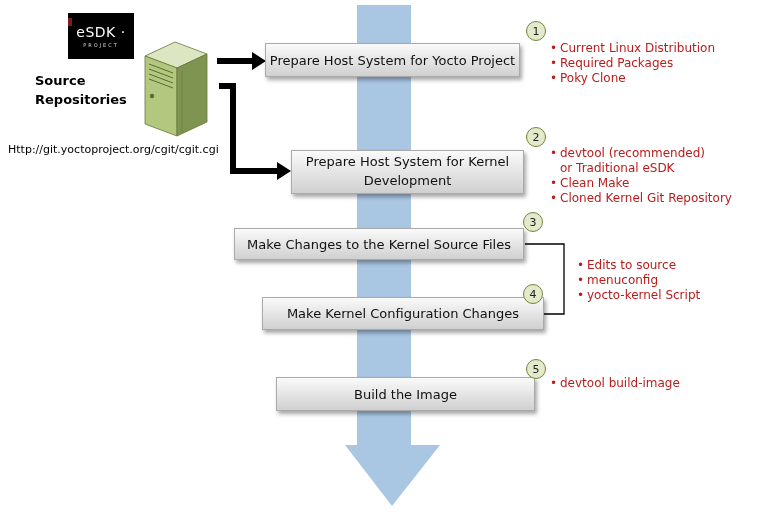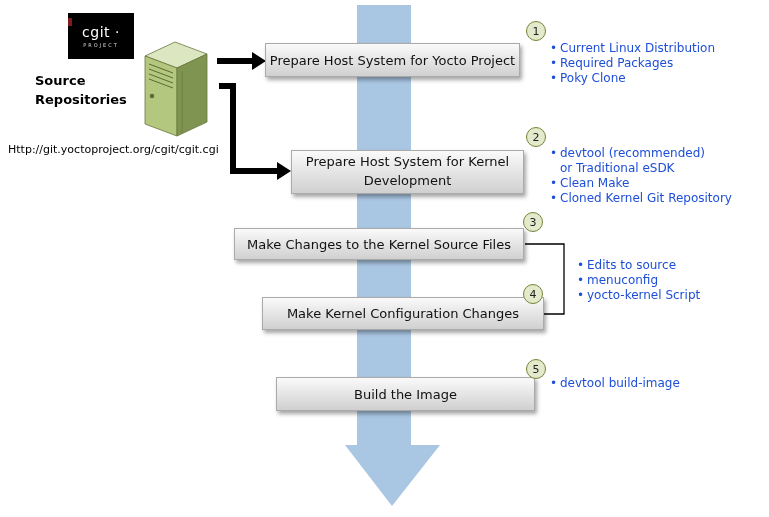--- a/index.html
+++ b/index.html
@@ -38,21 +38,21 @@
   .badge { position:absolute; width:20px; height:20px; border-radius:50%; background:#e2eacb;
            border:1.3px solid #75843c; font-size:11px; color:#222; display:flex; align-items:center;
            justify-content:center; z-index:4; }
   .n1 { left:526px; top:21px; }
   .n2 { left:526px; top:127px; }
   .n3 { left:523px; top:212px; }
   .n4 { left:523px; top:284px; }
   .n5 { left:526px; top:359px; }
 
   
-  .blist { position:absolute; list-style:none; font-size:12px; color:#1d4ed8; z-index:4; }
+  .blist { position:absolute; list-style:none; font-size:12px; color:#b91c1c; z-index:4; }
   .blist li { position:relative; padding-left:11px; line-height:15px; }
   .blist li::before { content:"\2022"; position:absolute; left:1px; top:0; }
   .l1 { left:549px; top:41px;  width:220px; }
   .l2 { left:549px; top:146px; width:200px; }
   .l2 li { white-space:nowrap; }
   .l2 li:first-child { white-space:normal; width:171px; }
   .l34 { left:576px; top:258px; width:180px; }
   .l5 { left:549px; top:376px; width:200px; }
 </style>
 </head>
@@ -75,21 +75,21 @@
     </g>
 
     <g>
       <path d="M525,244 L564,244 L564,314 L539,314" stroke="#000" stroke-width="1.3" fill="none"></path>
       <polygon points="539,309 539,319 528,314" fill="#000"></polygon>
     </g>
   </svg>
 
   <div class="logo">
     <span class="logo-mark"></span>
-    <div class="logo-main"><span>cgit</span> <span class="logo-dot">·</span></div>
+    <div class="logo-main"><span>eSDK</span> <span class="logo-dot">·</span></div>
     <div class="logo-sub">PROJECT</div>
   </div>
 
   <svg class="server" width="85" height="110" viewBox="0 0 85 110">
     <polygon points="10,22 40,8 72,20 42,34" fill="#dce6c0" stroke="#67763d" stroke-width="0.8"></polygon>
     <polygon points="10,22 42,34 42,102 10,90" fill="#b3c77f" stroke="#67763d" stroke-width="0.8"></polygon>
     <polygon points="42,34 72,20 72,88 42,102" fill="#7f9450" stroke="#67763d" stroke-width="0.8"></polygon>
     <path d="M14,30 L38,39 M14,35 L38,44 M14,40 L38,49 M14,45 L38,54" stroke="#5a6b33" stroke-width="1" fill="none"></path>
     <circle cx="17" cy="62" r="2.2" fill="#5a6b33"></circle>
     <path d="M47,37 L47,99" stroke="#6d8245" stroke-width="1"></path>

